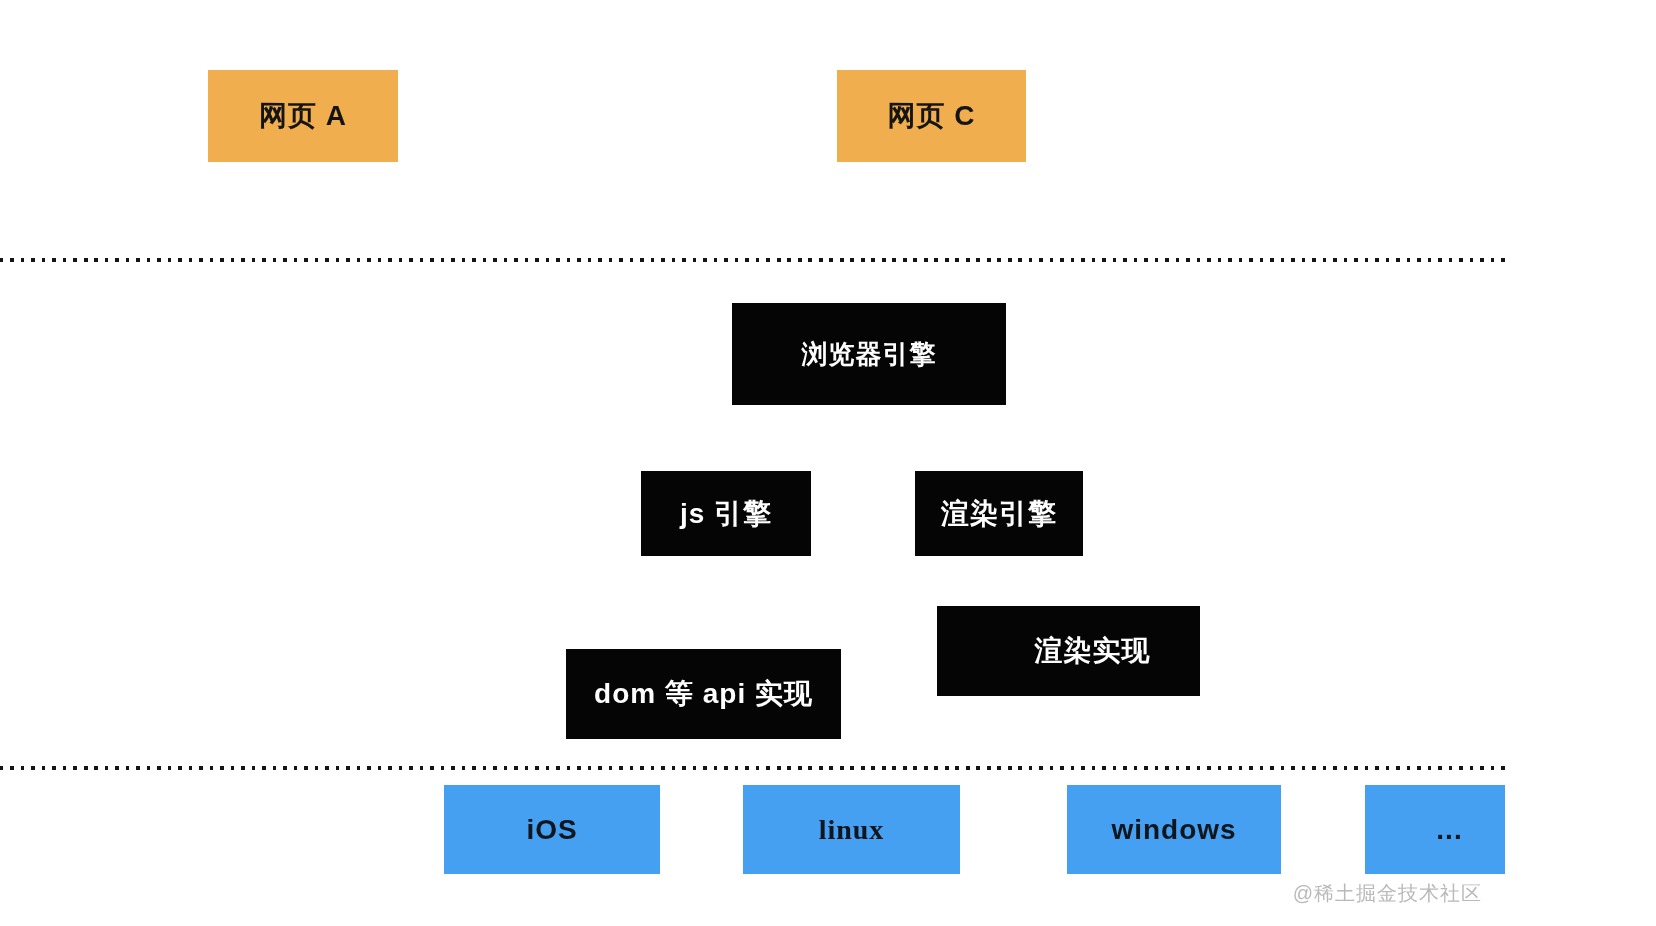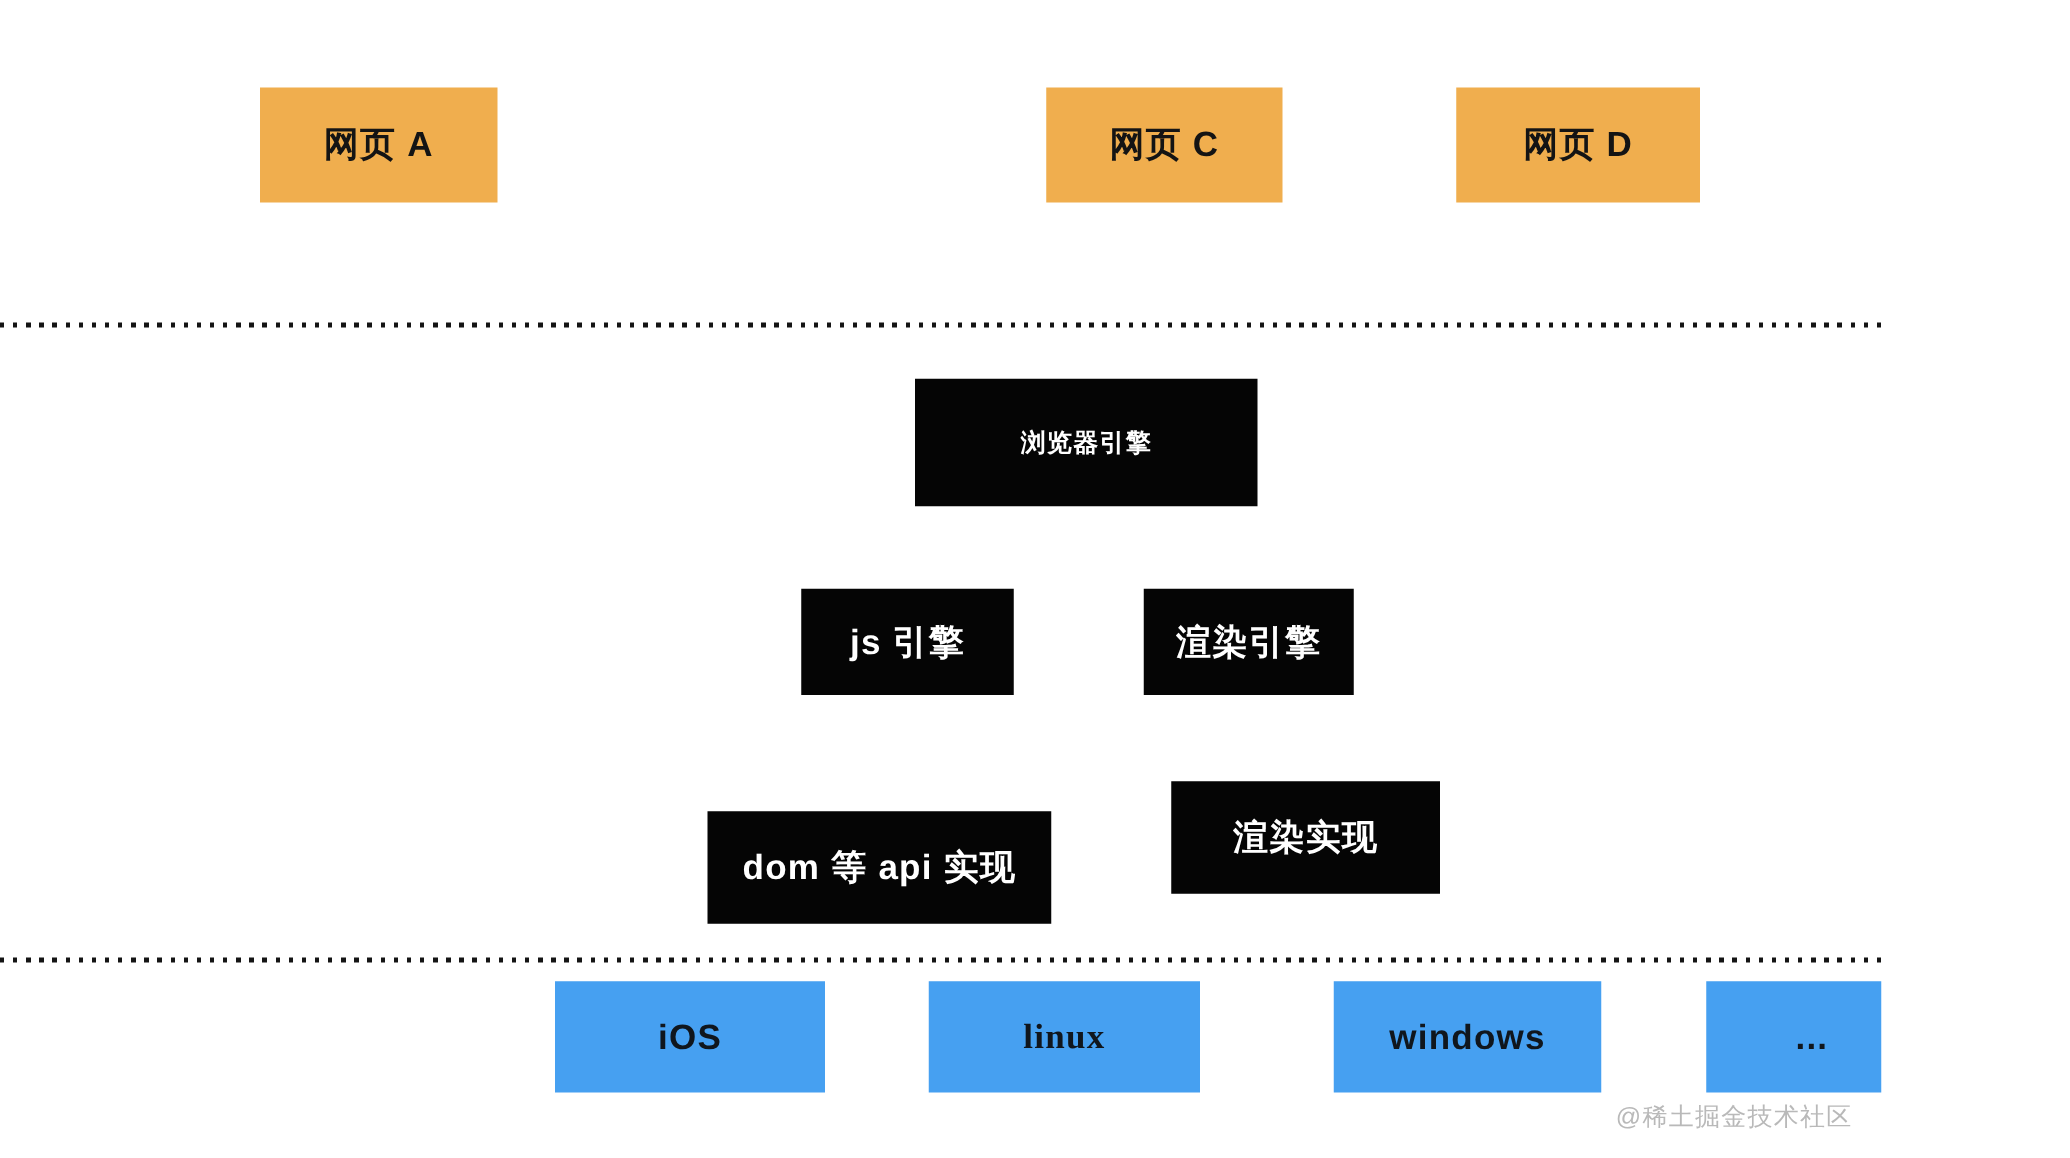--- a/index.html
+++ b/index.html
@@ -65,31 +65,30 @@
     letter-spacing: 1px;
   }
 </style>
 </head>
 <body>
 
 <div class="canvas">
 
   <div class="box webpage-box" style="left:208px; width:190px;">网页 A</div>
   <div class="box webpage-box" style="left:837px; width:189px;">网页 C</div>
-  <div class="box webpage-box" style="left:1165px; width:195px;">网页 D</div>
 
   <div class="divider" style="top:258px;"></div>
 
-  <div class="box engine-box" style="left:732px; top:303px; width:274px; height:102px; font-size:20px;">浏览器引擎</div>
+  <div class="box engine-box" style="left:732px; top:303px; width:274px; height:102px; font-size:26px;">浏览器引擎</div>
 
   <div class="box engine-box" style="left:641px; top:471px; width:170px; height:85px;">js 引擎</div>
   <div class="box engine-box" style="left:915px; top:471px; width:168px; height:85px;">渲染引擎</div>
 
   <div class="box engine-box" style="left:530px; top:649px; width:275px; height:90px;margin-left:36px;">dom 等 api 实现</div>
-  <div class="box engine-box" style="left:937px; top:625px; width:215px; height:90px;">渲染实现</div>
+  <div class="box engine-box" style="left:937px; top:606px; width:215px; height:90px;padding-left:48px;">渲染实现</div>
 
   <div class="divider" style="top:766px;"></div>
 
   <div class="box platform-box" style="left:444px; width:216px;">iOS</div>
   <div class="box platform-box" style="left:743px; width:217px;font-family:Liberation Serif, serif;">linux</div>
   <div class="box platform-box" style="left:1067px; width:214px;">windows</div>
   <div class="box platform-box" style="left:1365px; width:169px;">...</div>
 
   <div class="watermark">@稀土掘金技术社区</div>
 

